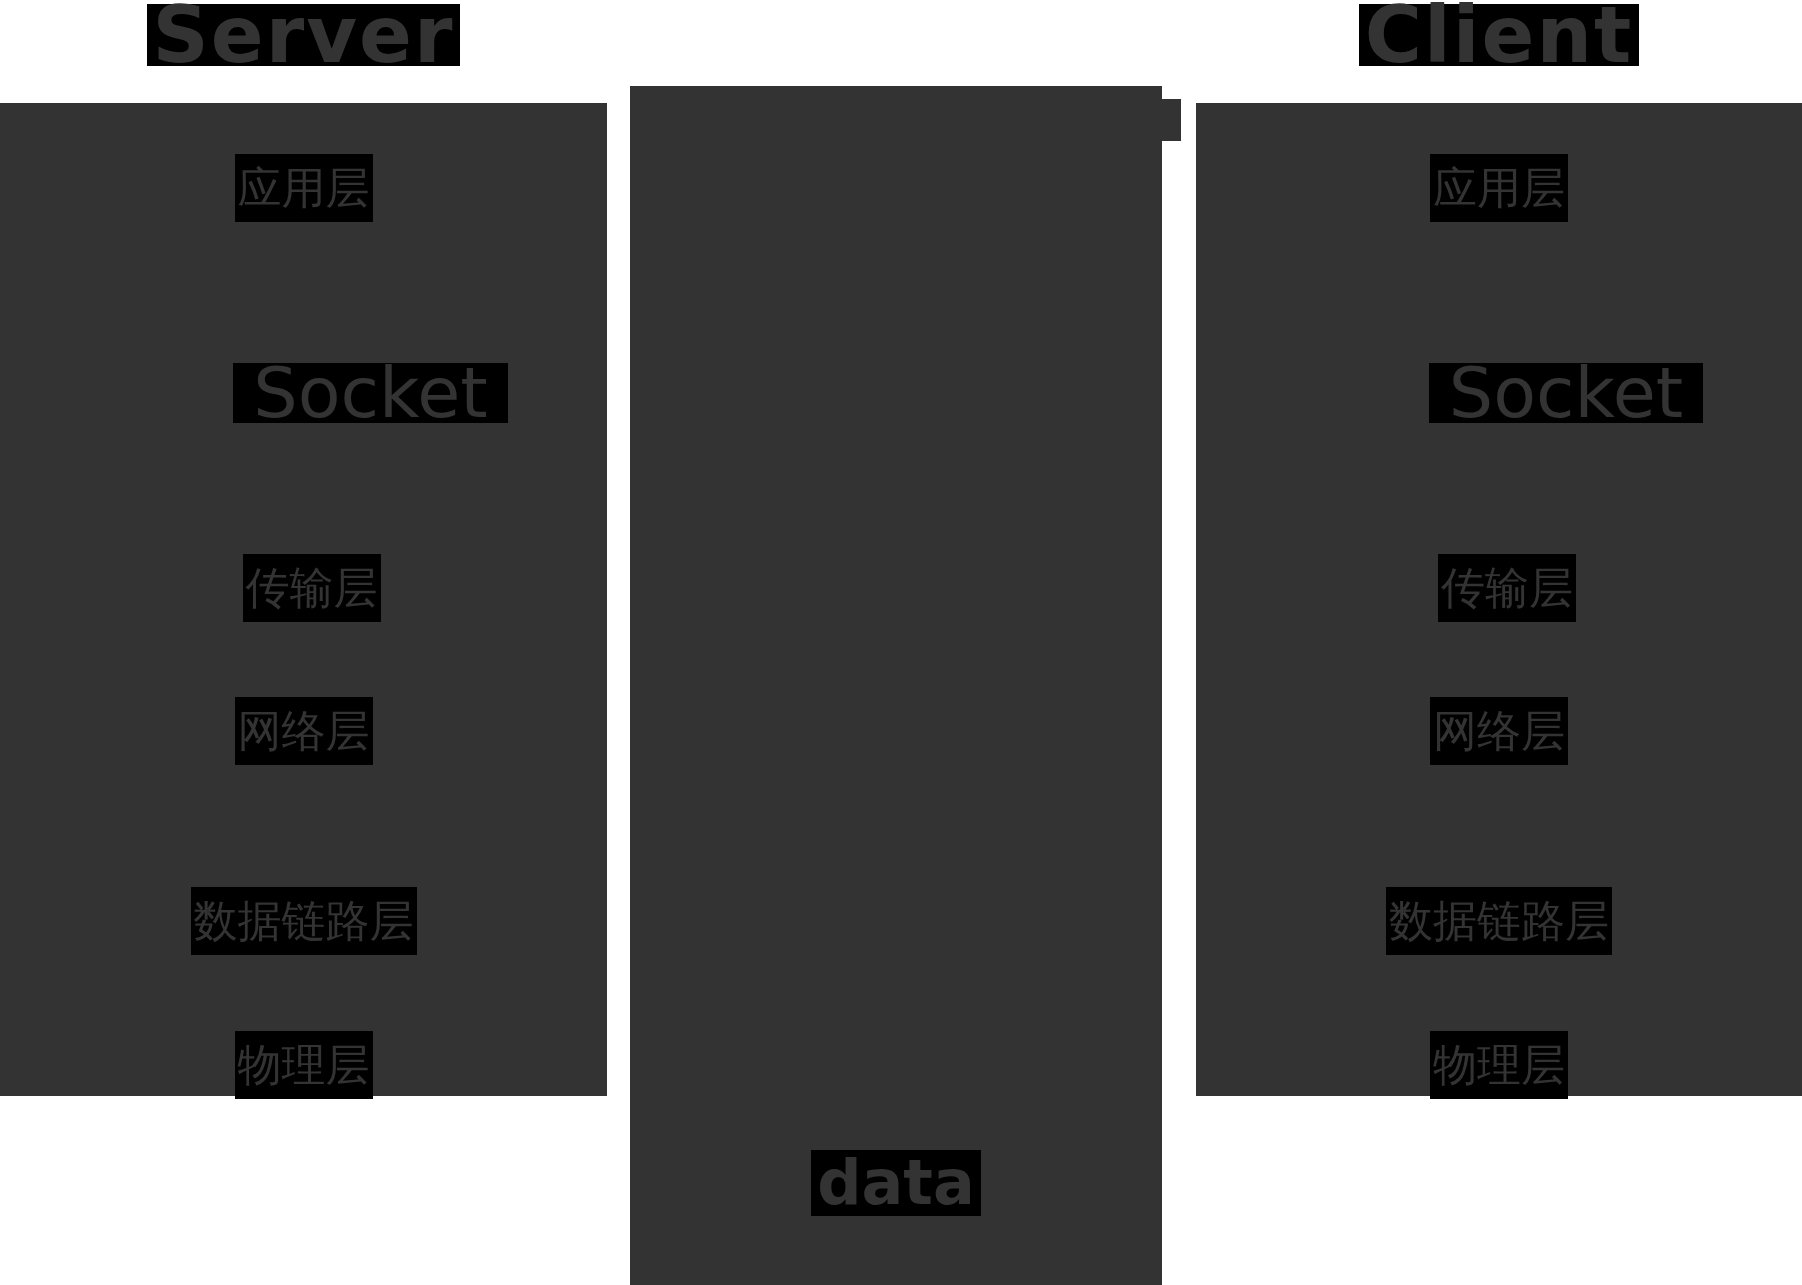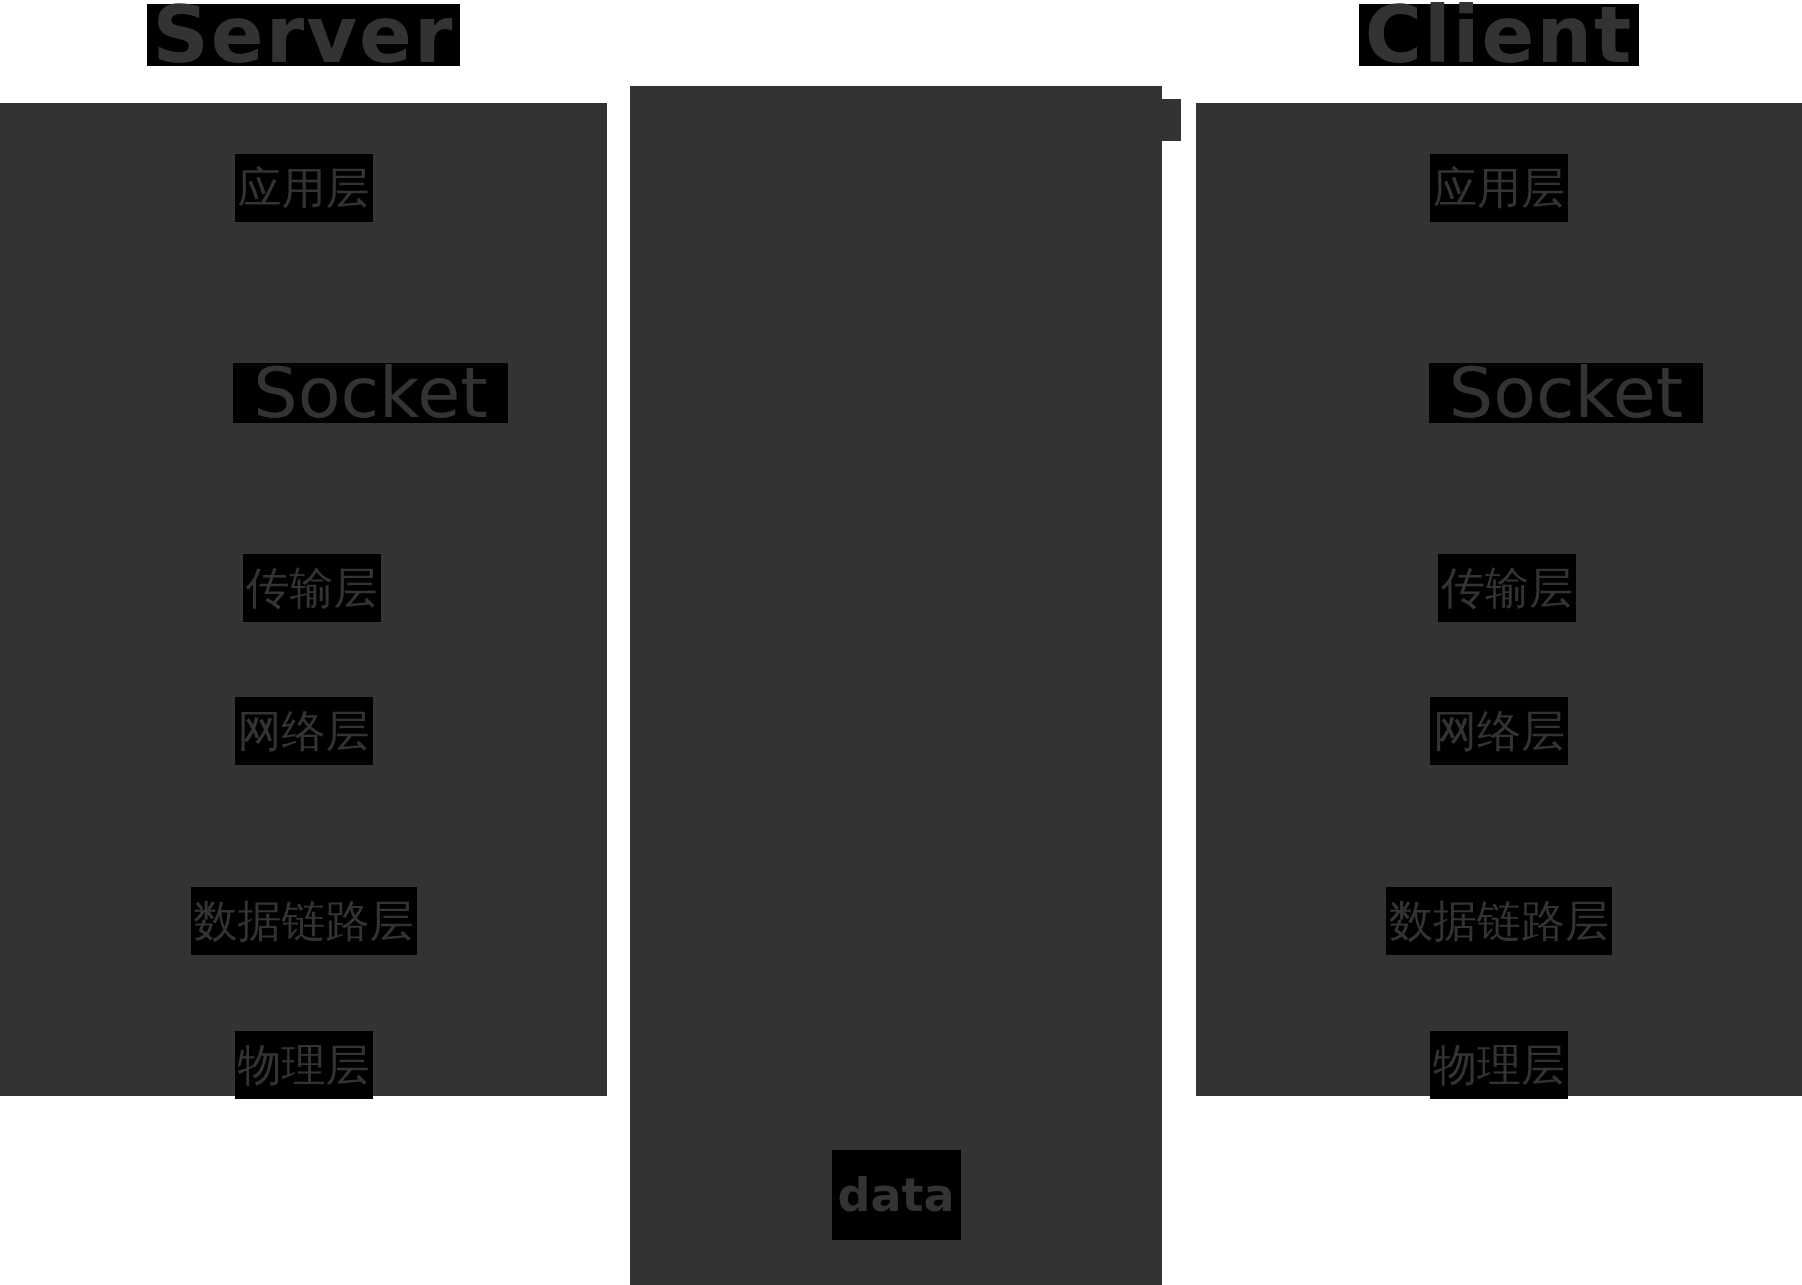--- a/index.html
+++ b/index.html
@@ -70,24 +70,24 @@
 
   .row-app      { top: 51px; }
   .row-socket   { top: 260px; }
   .row-trans    { top: 451px; margin-left: 8px; }
   .row-net      { top: 594px; align-items: flex-end; }
   .row-datalink { top: 748px; margin-top: 36px; }
   .row-phys     { top: 928px; }
 
   .row-data { top: 1064px; }
   .data-hl {
-    font-size: 46px;
+    font-size: 62px;
     font-weight: bold;
     line-height: 66px;
-    padding: 12px 6px;
+    padding: 0 6px;
   }
 </style>
 </head>
 <body>
 
 <div class="canvas">
 
   <div class="title-row" id="server-title-row">
     <span class="hl title-hl">Server</span>
   </div>

